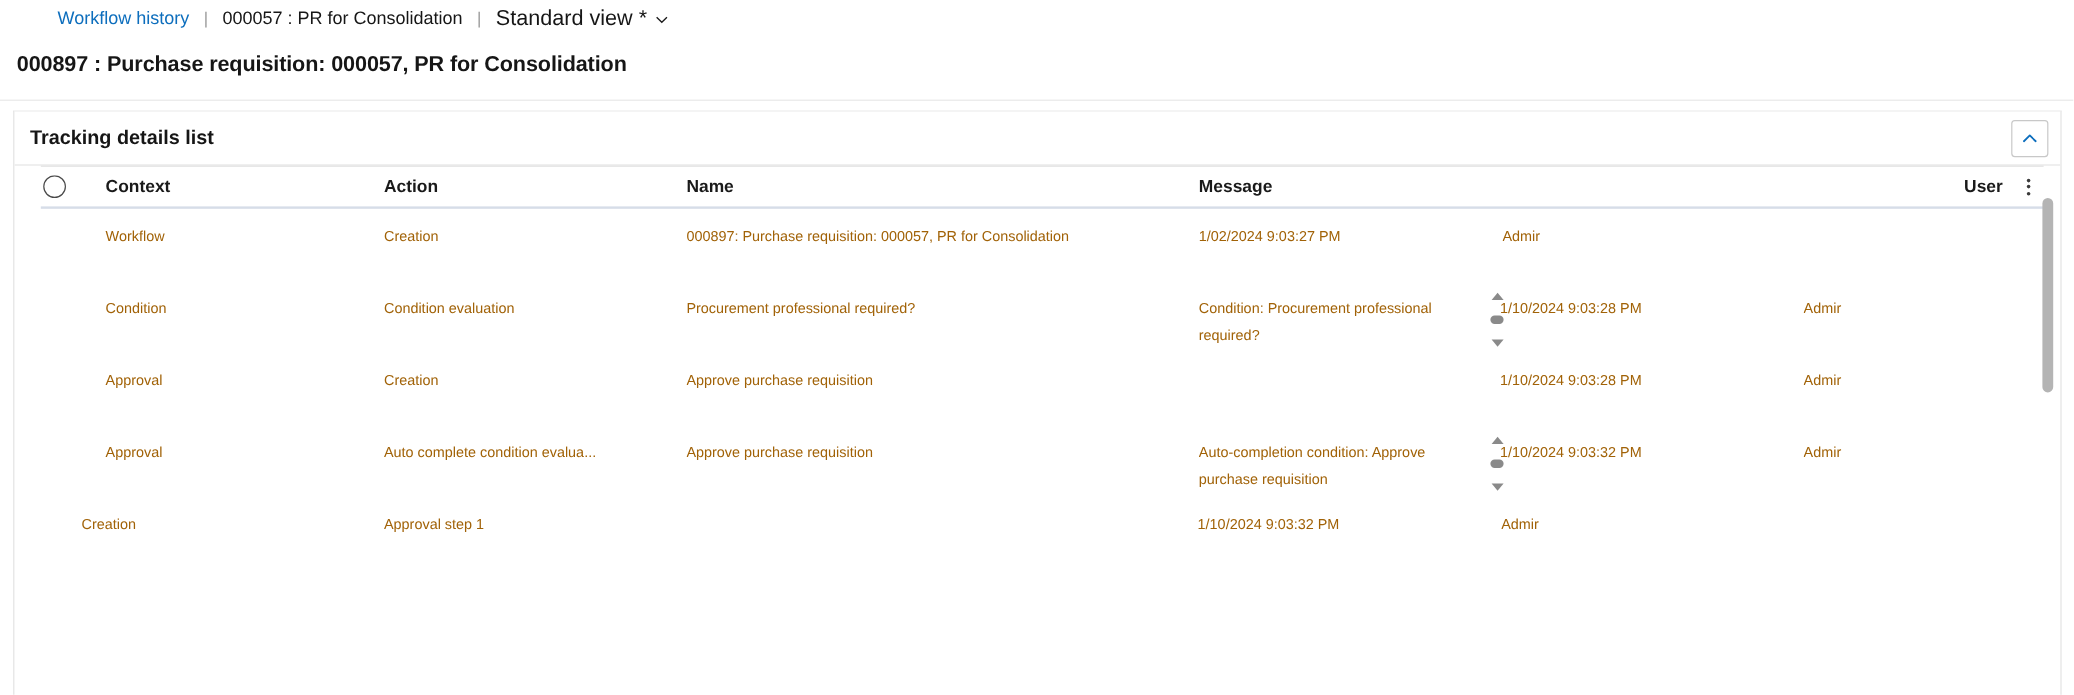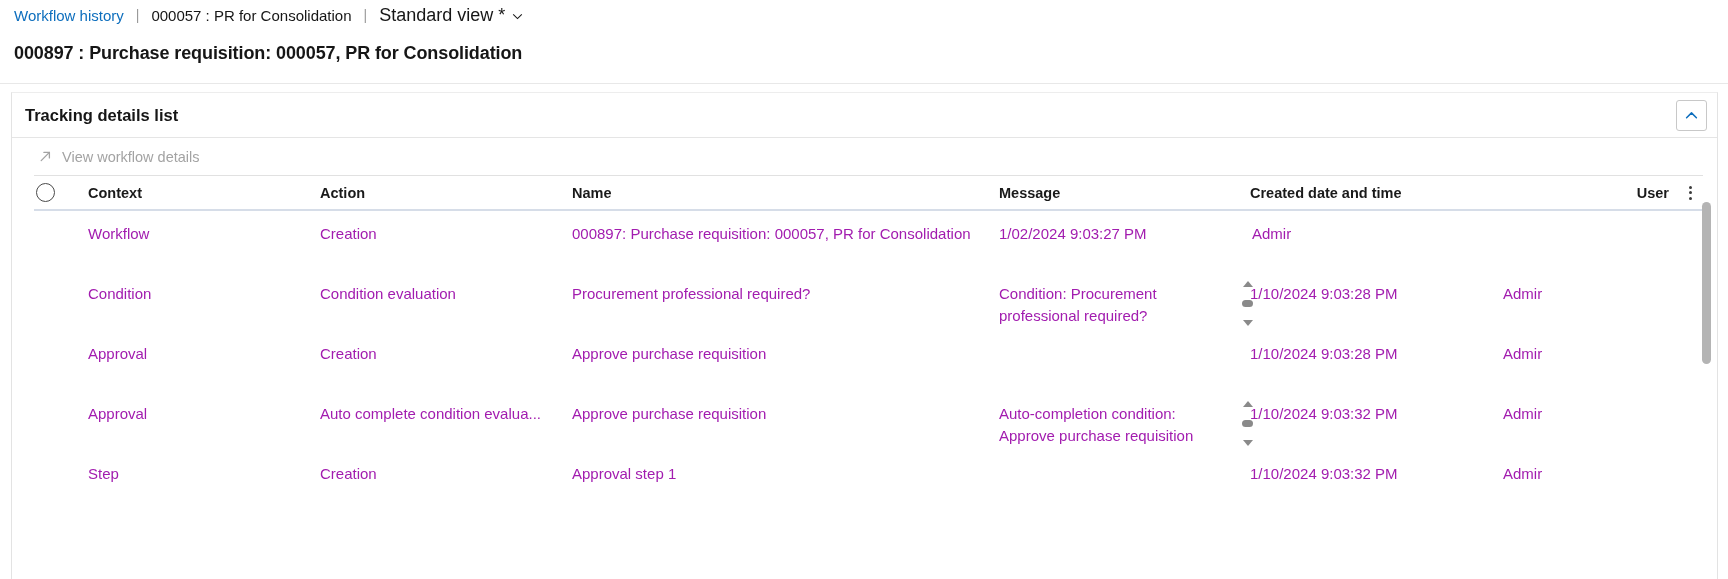--- a/index.html
+++ b/index.html
@@ -24,20 +24,21 @@
     background: #ffffff;
     font-size: 15px;
     gap: 0px;
   }
   .crumb-link {
     color: #0d6ebd;
     text-decoration: none;
     cursor: pointer;
     font-size: 15px;
     white-space: nowrap;
+    margin-left: 34px;
   }
   .crumb-sep {
     color: #9a9a9a;
     padding: 0 12px;
     font-size: 14px;
     user-select: none;
   }
   .crumb-static {
     color: #161616;
     font-size: 15px;
@@ -220,22 +221,22 @@
   }
 
   .grid-body {
     position: relative;
     height: 362px;
     overflow: hidden;
   }
   .grid-row {
     display: flex;
     align-items: flex-start;
-    font-size: 15px;
-    color: #a21caf;
+    font-size: 12px;
+    color: #a16207;
     height: 60px;
     box-sizing: border-box;
   }
   .grid-row .cell {
     box-sizing: border-box;
     padding-top: 12px;
     white-space: nowrap;
     overflow: hidden;
     text-overflow: ellipsis;
     line-height: 22px;
@@ -332,43 +333,31 @@
         <span>
           <svg width="15" height="15" viewBox="0 0 15 15">
               <path d="M2.6 9.7 L7.5 4.9 L12.4 9.7" fill="none" stroke="#0d6ebd" stroke-width="1.5" stroke-linecap="round" stroke-linejoin="round"></path>
             </svg>
         </span>
       </button>
     </div>
 
     <div class="card-divider"></div>
 
-    <div class="toolbar">
-      <button class="tb-button">
-        <span class="tb-icon">
-          <svg width="15" height="15" viewBox="0 0 15 15">
-            <path d="M3.2 11.6 L11.4 3.4" fill="none" stroke="#a3a3a3" stroke-width="1.3" stroke-linecap="round"></path>
-            <path d="M5.9 3.4 L11.4 3.4 L11.4 8.9" fill="none" stroke="#a3a3a3" stroke-width="1.3" stroke-linecap="round" stroke-linejoin="round"></path>
-          </svg>
-        </span>
-        <span>View workflow details</span>
-      </button>
-    </div>
 
     <div class="grid">
 
       <div class="grid-head">
         <div class="hcell sel-cell">
           <span class="sel-circle"></span>
         </div>
         <div class="hcell col-context">Context</div>
         <div class="hcell col-action">Action</div>
         <div class="hcell col-name">Name</div>
         <div class="hcell col-message">Message</div>
-        <div class="hcell col-created">Created date and time</div>
         <div class="hcell col-user">User</div>
         <div class="hcell col-menu">
           <span class="kebab">
               <i></i>
               <i></i>
               <i></i>
             </span>
         </div>
       </div>
 
@@ -428,21 +417,20 @@
               <span class="tri-dn"></span>
             </div>
           </div>
           <div class="cell col-created">1/10/2024 9:03:32 PM</div>
           <div class="cell col-user user">Admir</div>
           <div class="cell col-menu"></div>
         </div>
 
         <div class="grid-row">
           <div class="cell sel-cell"></div>
-          <div class="cell col-context">Step</div>
           <div class="cell col-action">Creation</div>
           <div class="cell col-name">Approval step 1</div>
           <div class="msg-wrap">
             <div class="cell msg"></div>
           </div>
           <div class="cell col-created">1/10/2024 9:03:32 PM</div>
           <div class="cell col-user user">Admir</div>
           <div class="cell col-menu"></div>
         </div>
 

